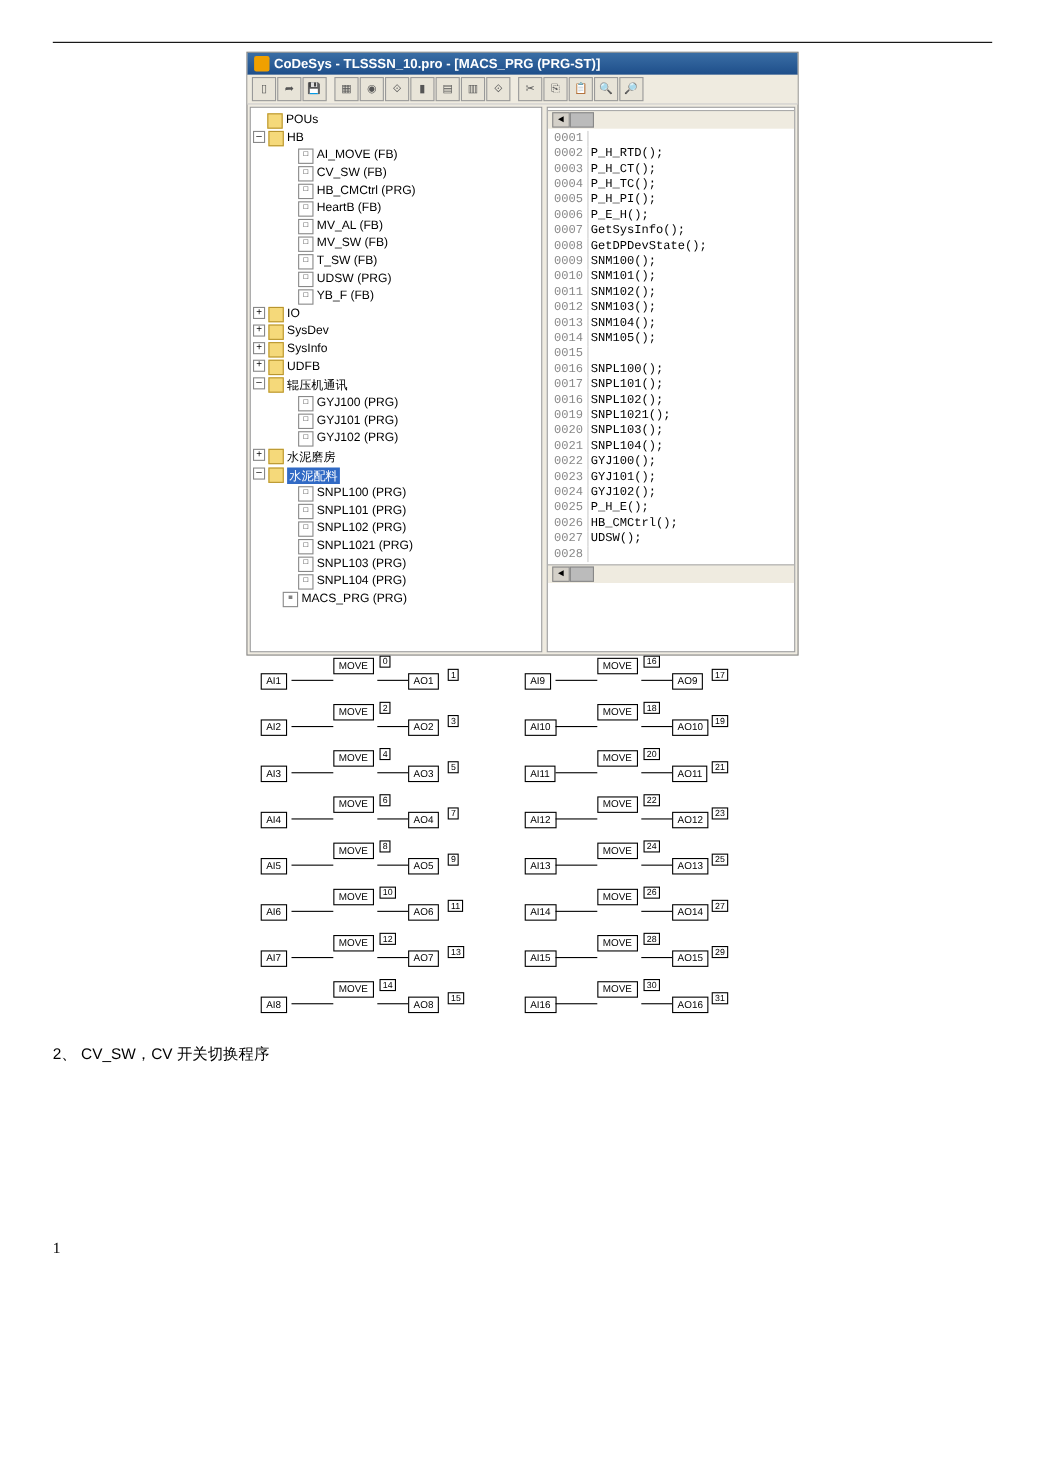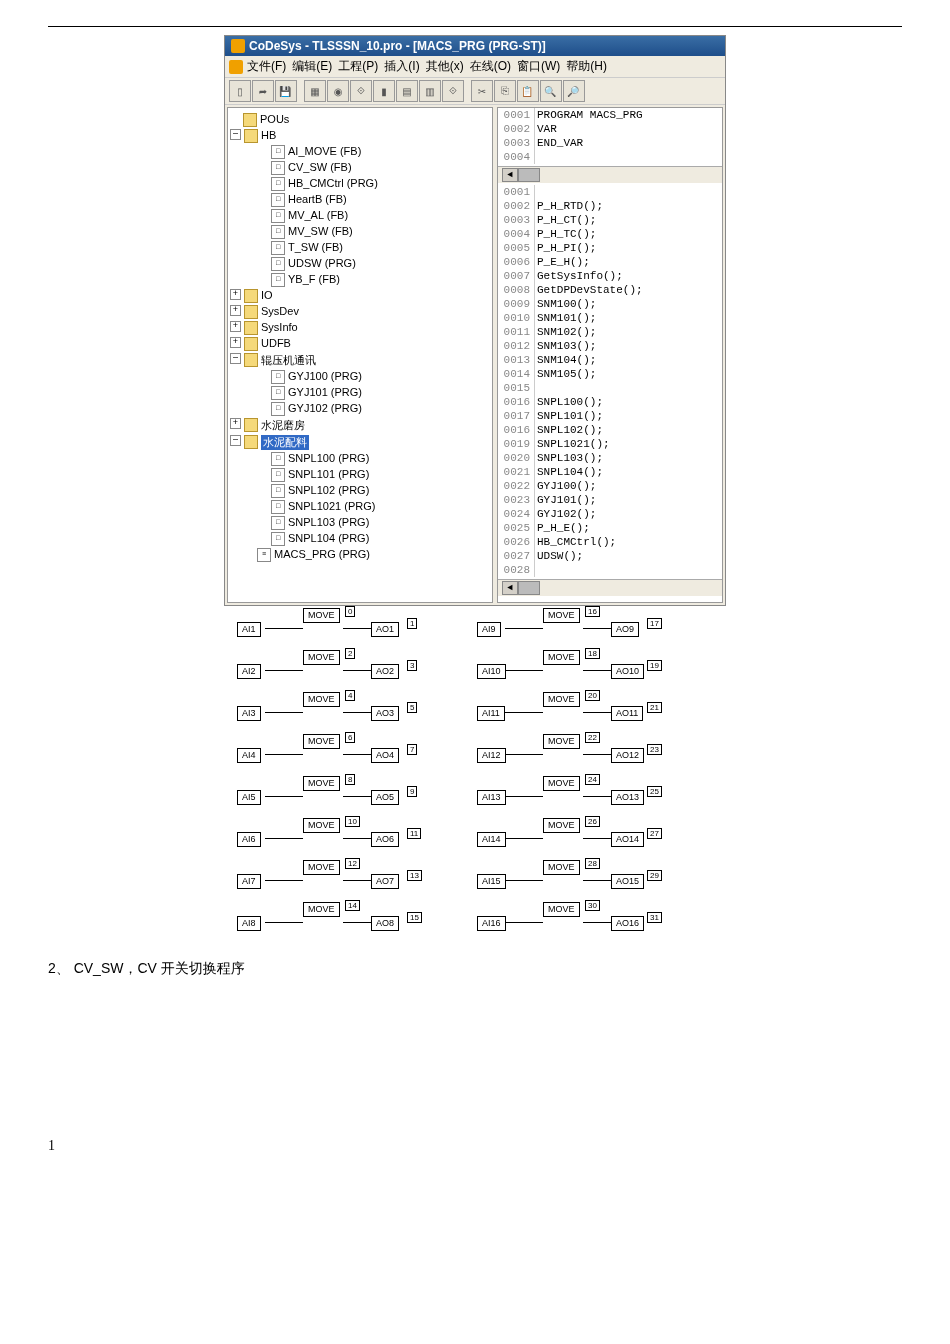--- a/index.html
+++ b/index.html
@@ -1,16 +1,16 @@
 <!DOCTYPE html>
 <html><head>
 <meta charset="utf-8">
 <style>
 body{margin:0;background:#fff;font-family:Arial,sans-serif;font-size:12px;color:#000}
-.page{width:950px;margin:4px auto;padding:22px 48px 40px;box-sizing:border-box}
+.page{width:950px;margin:16px auto;padding:22px 48px 40px;box-sizing:border-box}
 .hr{border-top:1px solid #000;margin-bottom:8px}
 .win{width:500px;margin:0 auto;border:1px solid #888;background:#efebe0}
 .titlebar{background:linear-gradient(#3a6ea5,#1e4e8a);color:#fff;padding:3px 6px;font-size:12px;font-weight:bold;font-family:SimSun,sans-serif;display:flex;align-items:center}
 .titlebar .logo{width:14px;height:14px;background:#f0a000;margin-right:4px;display:inline-block;border-radius:2px}
 .menubar{background:#efebe0;padding:2px 4px;border-bottom:1px solid #ccc;display:flex;align-items:center;font-family:SimSun,sans-serif}
 .menubar .logo{width:14px;height:14px;background:#f0a000;margin-right:4px;display:inline-block;border-radius:2px}
 .menubar span{margin-right:6px;font-size:12px}
 .toolbar{background:#efebe0;padding:2px 4px;border-bottom:1px solid #ccc;display:flex}
 .tbtn{width:20px;height:20px;border:1px solid #999;margin-right:1px;background:#e8e4d8;display:flex;align-items:center;justify-content:center;font-size:10px;color:#555}
 .tsep{width:6px}
@@ -46,31 +46,20 @@
 <body>
 
 <div class="page">
 <div class="hr"></div>
 
 <div class="win">
  <div class="titlebar">
   <span class="logo"></span>
   <span>CoDeSys - TLSSSN_10.pro - [MACS_PRG (PRG-ST)]</span>
  </div>
- <div class="menubar">
-  <span class="logo"></span>
-  <span>文件(F)</span>
-  <span>编辑(E)</span>
-  <span>工程(P)</span>
-  <span>插入(I)</span>
-  <span>其他(x)</span>
-  <span>在线(O)</span>
-  <span>窗口(W)</span>
-  <span>帮助(H)</span>
- </div>
  <div class="toolbar">
   <div class="tbtn">▯</div>
   <div class="tbtn">➦</div>
   <div class="tbtn">💾</div>
   <div class="tsep"></div>
   <div class="tbtn">▦</div>
   <div class="tbtn">◉</div>
   <div class="tbtn">⟐</div>
   <div class="tbtn">▮</div>
   <div class="tbtn">▤</div>
@@ -248,26 +237,20 @@
             <span>SNPL104 (PRG)</span>
           </div>
           <div class="node">
             <span class="ind" style="width:14px"></span>
             <span style="width:13px;display:inline-block"></span>
             <span class="ic fb">≡</span>
             <span>MACS_PRG (PRG)</span>
           </div>
         </div>
   <div class="code">
-   <div id="decl">
-            <div class="row"><span class="ln">0001</span><span class="kw">PROGRAM MACS_PRG</span></div>
-            <div class="row"><span class="ln">0002</span><span class="kw">VAR</span></div>
-            <div class="row"><span class="ln">0003</span><span class="kw">END_VAR</span></div>
-            <div class="row"><span class="ln">0004</span><span class="kw"></span></div>
-          </div>
    <div class="divider">
             <span class="sb">◄</span>
             <span class="sb" style="width:20px;background:#bbb"></span>
           </div>
    <div id="body">
             <div class="row"><span class="ln">0001</span><span class="kw"></span></div>
             <div class="row"><span class="ln">0002</span><span class="kw">P_H_RTD();</span></div>
             <div class="row"><span class="ln">0003</span><span class="kw">P_H_CT();</span></div>
             <div class="row"><span class="ln">0004</span><span class="kw">P_H_TC();</span></div>
             <div class="row"><span class="ln">0005</span><span class="kw">P_H_PI();</span></div>

